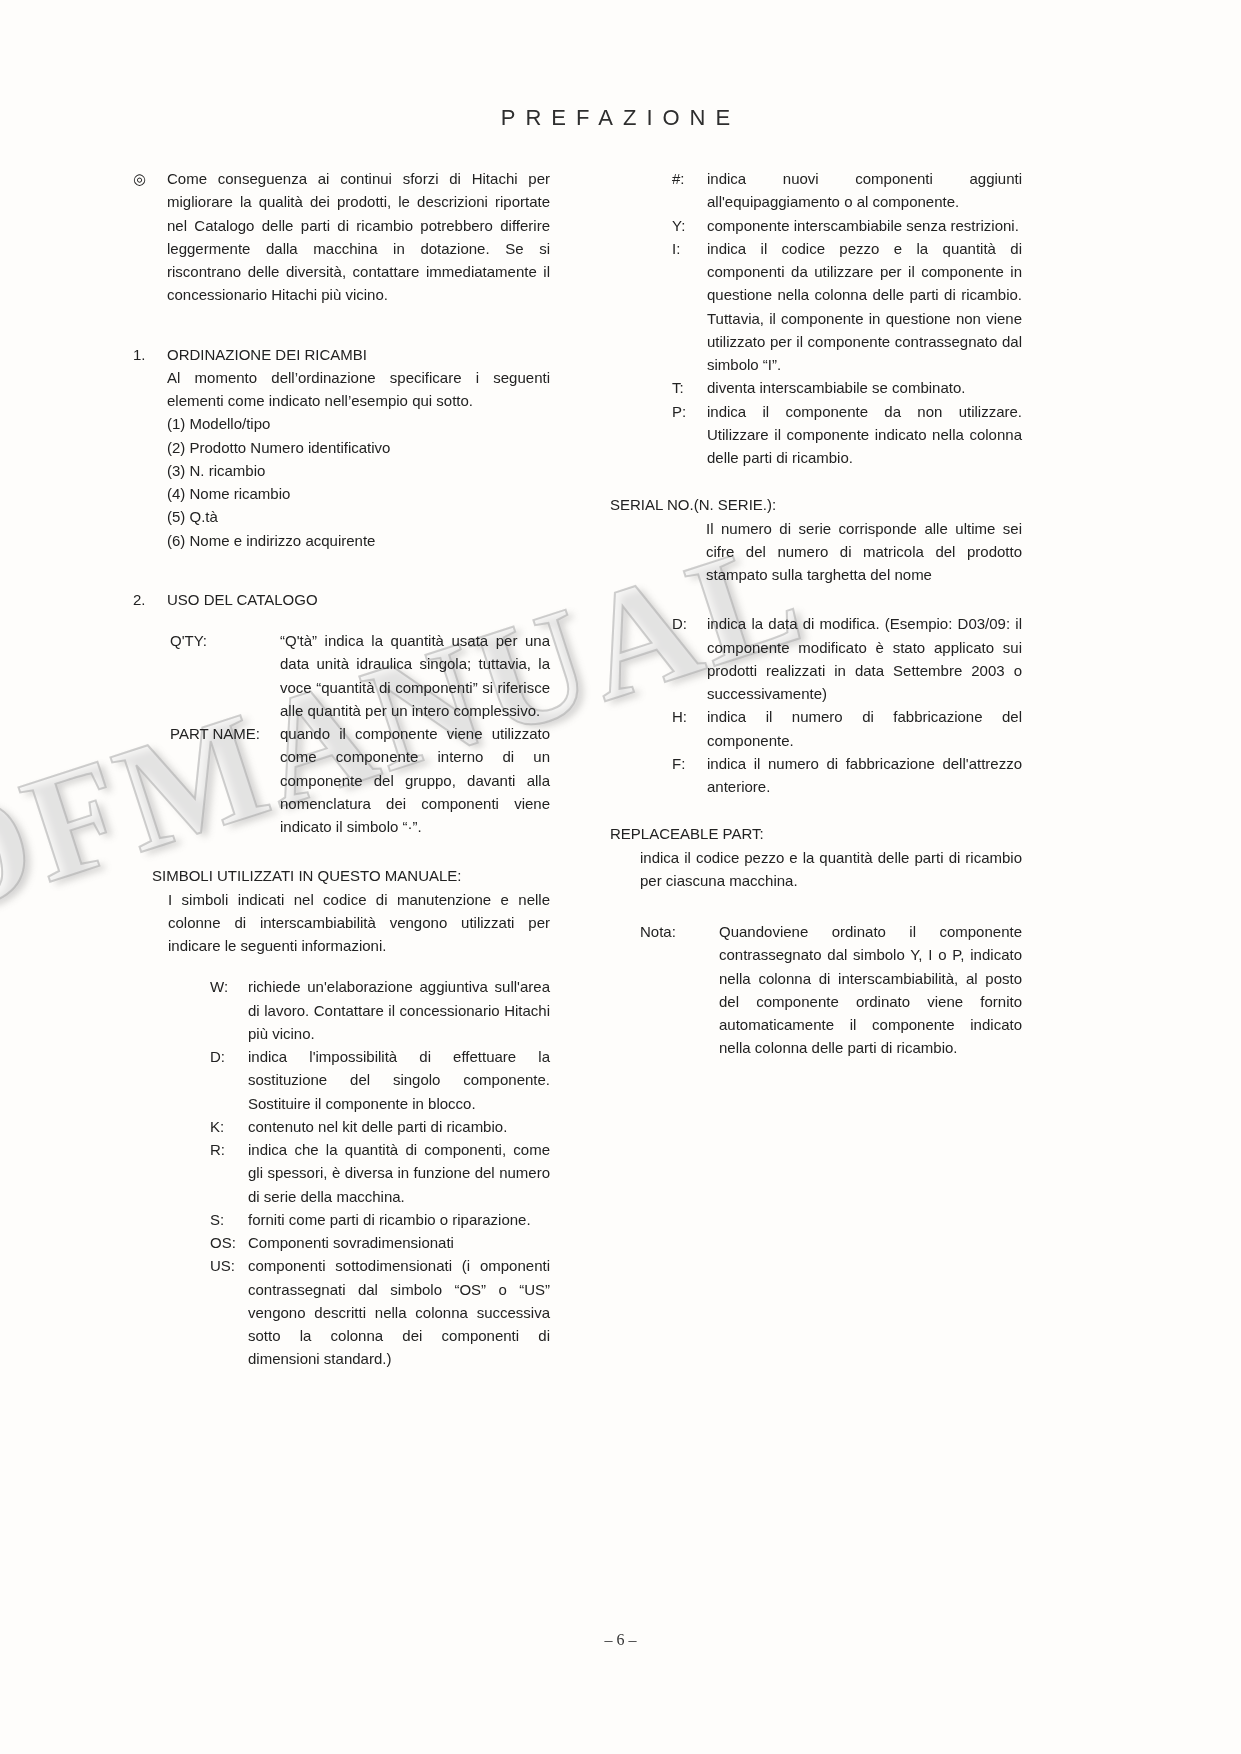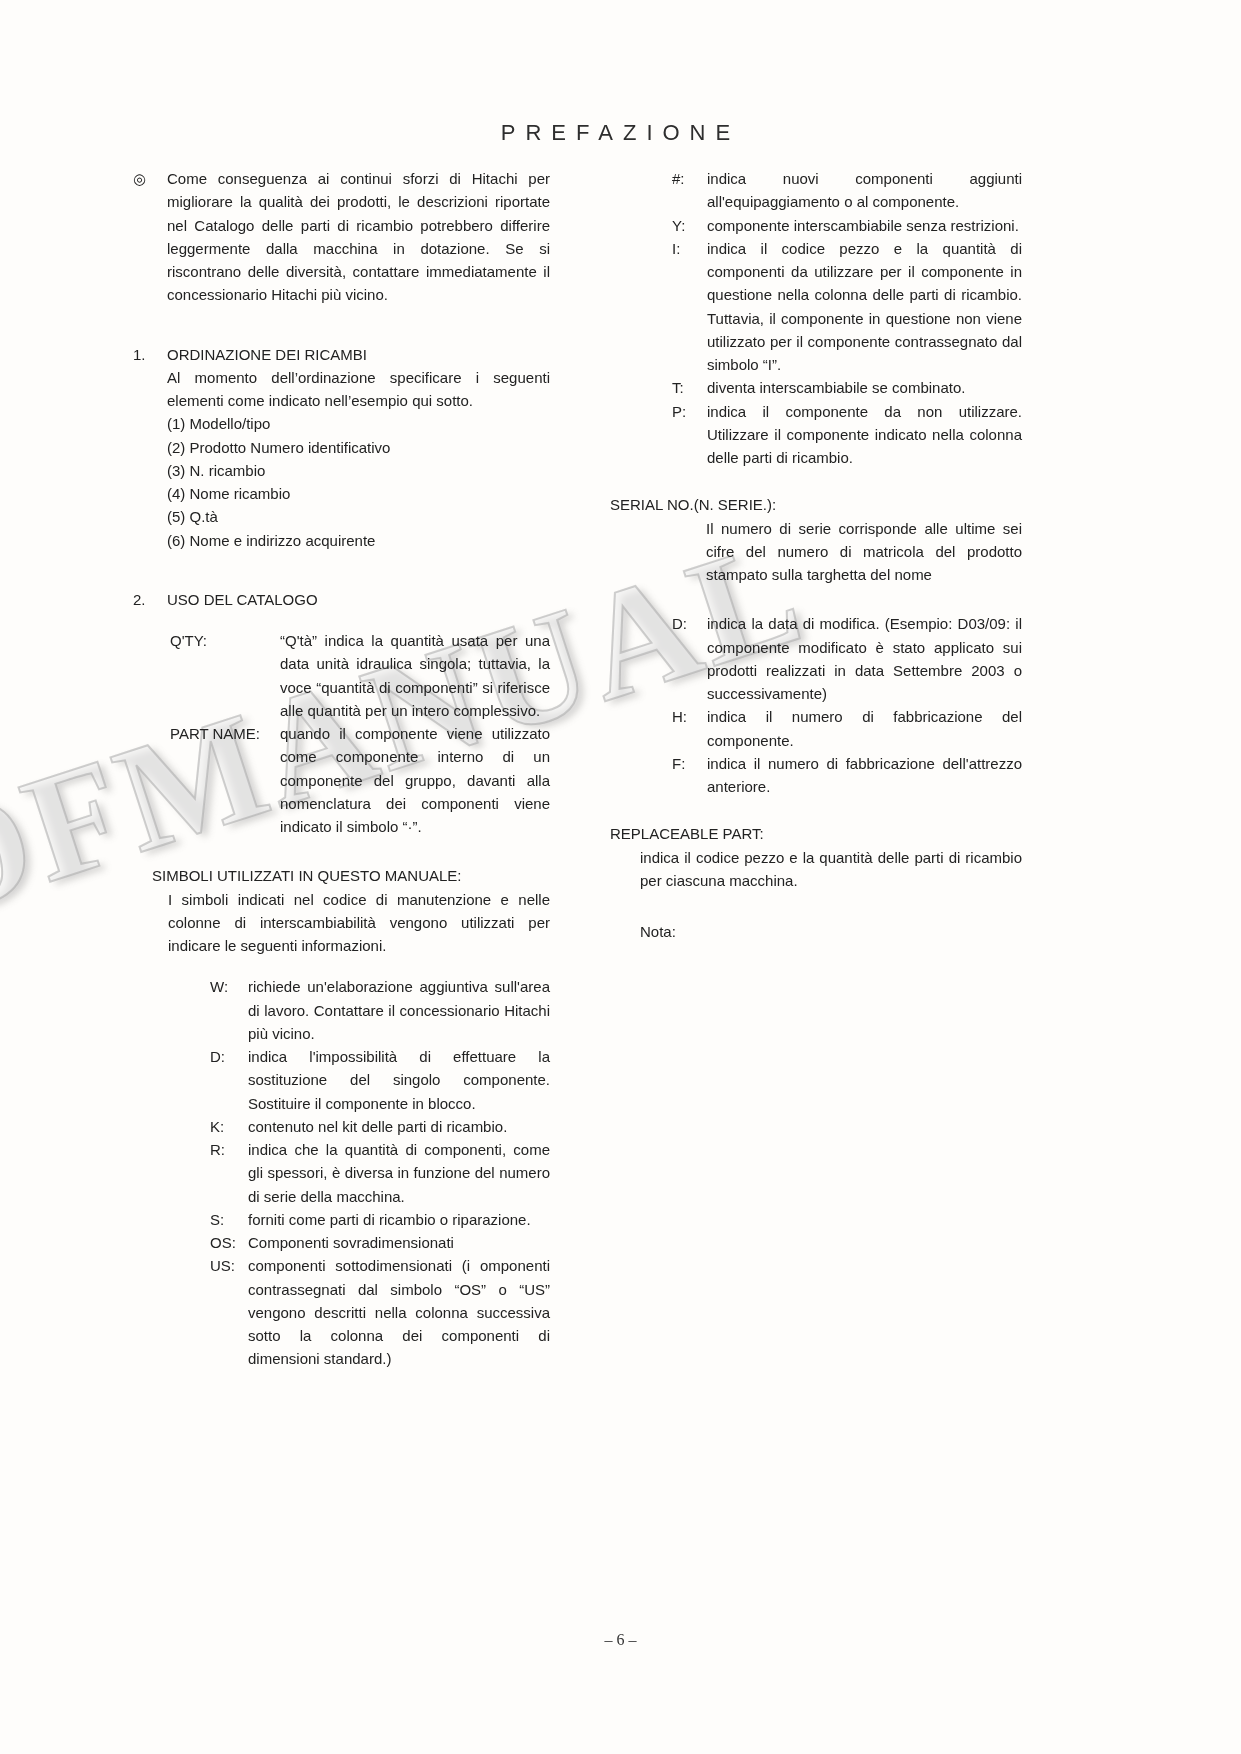--- a/index.html
+++ b/index.html
@@ -9,21 +9,21 @@
     position:relative;
     width:1241px; height:1754px;
     margin:0 auto;
     background:#fefdfb;
     color:#222;
     font-size:15px;
     line-height:1.55;
     overflow:hidden;
   }
   .title {
-    position:absolute; top:116px; left:0; width:100%;
+    position:absolute; top:101px; left:0; width:100%;
     text-align:center;
     font-size:22px; font-weight:400; letter-spacing:10px;
     color:#2e2e2e;
   }
   .watermark {
     position:absolute; left:-85px; top:755px;
     transform:rotate(-18deg); transform-origin:0 50%;
     font-family:"Liberation Serif", serif;
     font-weight:bold; font-size:152px; letter-spacing:4px;
     white-space:nowrap;
@@ -190,19 +190,20 @@
       </div>
     </div>
 
     <div class="replaceable">
       <div>REPLACEABLE PART:</div>
       <p class="repl-body just">indica il codice pezzo e la quantità delle parti di ricambio per ciascuna macchina.</p>
     </div>
 
     <div class="note">
       <span>Nota:</span>
+      <span class="just">Quandoviene ordinato il componente contrassegnato dal simbolo Y, I o P, indicato nella colonna di interscambiabilità, al posto del componente ordinato viene fornito automaticamente il componente indicato nella colonna delle parti di ricambio.</span>
     </div>
 
   </div>
 
   <div class="pagenum">– 6 –</div>
 
 </div>
 
 </body></html>

